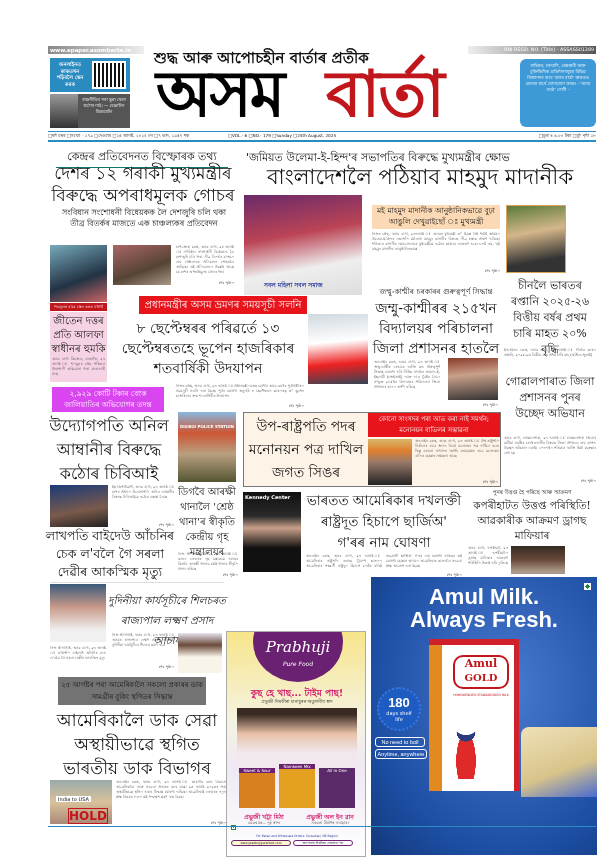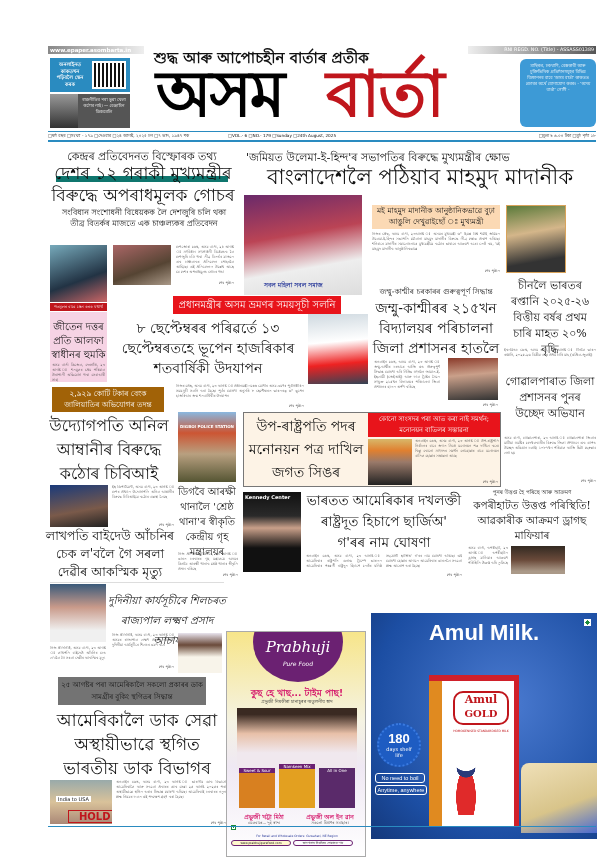--- a/index.html
+++ b/index.html
@@ -37,64 +37,64 @@
 </div>
 
 <div class="abs rule" style="left:48px;top:131px;width:548px;height:1px;"></div>
 <div class="abs" style="left:48px;top:132px;width:548px;height:8px;font-size:4.2px;line-height:8px;">
   <span class="abs" style="left:0;">□ষষ্ঠ বছৰ □সংখ্যা - ১৭৯ □দেওবাৰ □২৪ আগষ্ট, ২০২৫ চন □৭ ভাদ, ১৯৪৭ শক</span>
   <span class="abs" style="left:180px;">□VOL.- 6 □NO.- 179 □Sunday □24th August, 2025</span>
   <span class="abs" style="right:0;">□মূল্য ৳ ৬.০০ টকা □মুঠ পৃষ্ঠা ১৮</span>
 </div>
 <div class="abs rule" style="left:48px;top:140px;width:548px;height:2px;"></div>
 
-<div class="abs" style="left:56px;top:148px;width:172px;font-size:11px;text-align:center;border-bottom:6px solid #0f766e;padding-bottom:9px;">কেন্দ্ৰৰ প্ৰতিবেদনত বিস্ফোৰক তথ্য</div>
+<div class="abs" style="left:56px;top:148px;width:172px;font-size:11px;text-align:center;border-bottom:1px solid #0f766e;padding-bottom:0;">কেন্দ্ৰৰ প্ৰতিবেদনত বিস্ফোৰক তথ্য</div>
 <div class="abs hl" style="left:50px;top:162px;width:186px;font-size:17px;line-height:22px;">দেশৰ ১২ গৰাকী মুখ্যমন্ত্ৰীৰ বিৰুদ্ধে অপৰাধমূলক গোচৰ</div>
 <div class="abs" style="left:56px;top:207px;width:176px;font-size:8px;line-height:11px;text-align:center;">সংবিধান সংশোধনী বিধেয়কক লৈ দেশজুৰি চলি থকা তীব্ৰ বিতৰ্কৰ মাজতে এক চাঞ্চল্যকৰ প্ৰতিবেদন</div>
 <div class="abs photo" style="left:50px;top:245px;width:57px;height:57px;background:linear-gradient(160deg,#7ab,#234 60%,#c66);"></div>
 <div class="abs photo" style="left:113px;top:245px;width:58px;height:40px;background:linear-gradient(160deg,#a66,#543 60%,#a98);"></div>
 <div class="abs tiny" style="left:176px;top:245px;width:58px;height:38px;overflow:hidden;">দেশজোৰা ডেস্ক, অসম বাৰ্তা, ২৪ আগষ্ট ঃ সংবিধান সংশোধনী বিধেয়কক লৈ দেশজুৰি চলি থকা তীব্ৰ বিতৰ্কৰ মাজতে এক চাঞ্চল্যকৰ প্ৰতিবেদন পোহৰলৈ আহিছে। এই প্ৰতিবেদনত উল্লেখ আছে যে দেশৰ অপৰাধমূলক গোচৰ থকা</div>
 <div class="abs contd" style="left:176px;top:280px;width:58px;">শেষ পৃষ্ঠাত</div>
 
 <div class="abs" style="left:246px;top:149px;width:350px;font-size:11px;white-space:nowrap;">'জমিয়ত উলেমা-ই-হিন্দ'ৰ সভাপতিৰ বিৰুদ্ধে মুখ্যমন্ত্ৰীৰ ক্ষোভ</div>
 <div class="abs hl" style="left:242px;top:163px;width:356px;font-size:21px;line-height:28px;white-space:nowrap;">বাংলাদেশলৈ পঠিয়াব মাহমুদ মাদানীক</div>
 <div class="abs photo" style="left:244px;top:195px;width:118px;height:100px;background:linear-gradient(170deg,#6a2a6a,#b45 40%,#eee 70%,#ddd);">
   <div class="abs" style="left:20px;bottom:4px;font-size:6px;color:#2a3a9a;font-weight:bold;">সবল মহিলা সবল সমাজ</div>
 </div>
 <div class="abs" style="left:372px;top:205px;width:128px;height:24px;background:#fbd9b4;font-size:7.5px;line-height:11px;text-align:center;padding:0;">মই মাহমুদ মাদানীক আনুষ্ঠানিকভাৱে বুঢ়া আঙুলি দেখুৱাইছোঁ ঃ মুখ্যমন্ত্ৰী</div>
 <div class="abs photo" style="left:506px;top:205px;width:60px;height:68px;background:linear-gradient(170deg,#5a7a3a,#d4b68a 40%,#333 80%);border:1px solid #d9a35a;"></div>
 <div class="abs tiny" style="left:372px;top:232px;width:128px;height:36px;overflow:hidden;">নিজৰ প্ৰেছ, অসম বাৰ্তা, ২৩আগষ্ট ঃ অসমৰ মুখ্যমন্ত্ৰী ড° হিমন্ত বিশ্ব শৰ্মাই জমিয়ত উলেমা-ই-হিন্দৰ সভাপতি মৌলানা মাহমুদ মাদানীৰ বিৰুদ্ধে তীব্ৰ ক্ষোভ প্ৰকাশ কৰিছে। শনিবাৰে মাদানীৰ সমালোচনাৰে মুখ্যমন্ত্ৰীয়ে কঠোৰ ভাষাৰে আক্ৰমণ কৰে। তেওঁ কয়, 'মই মাহমুদ মাদানীক আনুষ্ঠানিকভাৱে</div>
 <div class="abs contd" style="left:440px;top:268px;width:60px;">শেষ পৃষ্ঠাত</div>
 
-<div class="abs" style="left:139px;top:296px;width:168px;height:18px;background:#e8141b;color:#fff;font-size:10px;line-height:18px;text-align:center;white-space:nowrap;margin-left:34px;">প্ৰধানমন্ত্ৰীৰ অসম ভ্ৰমণৰ সময়সূচী সলনি</div>
+<div class="abs" style="left:139px;top:296px;width:168px;height:18px;background:#e8141b;color:#fff;font-size:10px;line-height:18px;text-align:center;white-space:nowrap;">প্ৰধানমন্ত্ৰীৰ অসম ভ্ৰমণৰ সময়সূচী সলনি</div>
 <div class="abs hl" style="left:110px;top:318px;width:196px;font-size:14px;line-height:20px;">৮ ছেপ্টেম্বৰৰ পৰিৱৰ্তে ১৩ ছেপ্টেম্বৰতহে ভূপেন হাজৰিকাৰ শতবাৰ্ষিকী উদযাপন</div>
 <div class="abs photo" style="left:308px;top:314px;width:60px;height:70px;background:linear-gradient(175deg,#cfd9e0,#fff 40%,#e22 70%,#345);"></div>
 <div class="abs tiny" style="left:176px;top:384px;width:128px;height:24px;overflow:hidden;">নিজৰ প্ৰেছ, অসম বাৰ্তা, ২৩ আগষ্ট ঃ প্ৰধানমন্ত্ৰী নৰেন্দ্ৰ মোদীৰ অসম ভ্ৰমণৰ পূৰ্বনিৰ্ধাৰিত সময়সূচী সলনি কৰা হৈছে। পূৰ্বৰ ঘোষণা অনুসৰি ৮ ছেপ্টেম্বৰত ভাৰতৰত্ন ড° ভূপেন হাজৰিকাৰ জন্ম শতবাৰ্ষিকীৰ উদযাপন</div>
 <div class="abs contd" style="left:250px;top:403px;width:54px;">শেষ পৃষ্ঠাত</div>
 
 <div class="abs" style="left:50px;top:303px;width:57px;height:8px;background:#c0161c;color:#fff;font-size:4px;line-height:8px;text-align:center;overflow:hidden;">শতমূলৰ বাবে স্কেন কৰক যথাৰ্থ</div>
 <div class="abs" style="left:50px;top:312px;width:57px;height:70px;background:#f6d3e4;">
-  <div style="font-family:'DejaVu Serif',serif;font-size:10px;line-height:14px;text-align:center;padding-top:8px;">জীতেন দত্তৰ প্ৰতি আলফা স্বাধীনৰ হুমকি</div>
+  <div style="font-family:'DejaVu Serif',serif;font-size:10px;line-height:14px;text-align:center;padding-top:2px;">জীতেন দত্তৰ প্ৰতি আলফা স্বাধীনৰ হুমকি</div>
   <div class="tiny" style="padding:1px 2px;height:20px;overflow:hidden;">অসম বাৰ্তা ডিজেল, দেৰগাঁও, ২৩ আগষ্ট ঃ শতমূলৰ প্ৰেম পৰিয়াল উৰাপাতী অভিযোগ থকা সেবাকাৰী সাহা</div>
 </div>
 
 <div class="abs" style="left:374px;top:286px;width:124px;font-size:7.5px;text-align:center;white-space:nowrap;">জম্মু-কাশ্মীৰ চৰকাৰৰ গুৰুত্বপূৰ্ণ সিদ্ধান্ত</div>
 <div class="abs hl" style="left:372px;top:298px;width:128px;font-size:14px;line-height:20px;">জম্মু-কাশ্মীৰৰ ২১৫খন বিদ্যালয়ৰ পৰিচালনা জিলা প্ৰশাসনৰ হাতলৈ</div>
 <div class="abs tiny" style="left:374px;top:360px;width:66px;height:44px;overflow:hidden;">অনলাইন ডেস্ক, অসম বাৰ্তা, ২৩ আগষ্ট ঃ জম্মু-কাশ্মীৰ চৰকাৰে আজি এক গুৰুত্বপূৰ্ণ সিদ্ধান্ত ঘোষণা কৰি নিষিদ্ধ সংগঠন জামাত-ই-ইছলামী (জেইআই) আৰু ফাল ট্ৰাষ্টৰ সৈতে সংযুক্ত ২১৫খন বিদ্যালয়ৰ পৰিচালনা জিলা প্ৰশাসনৰ হাতত অৰ্পণ কৰিছে</div>
 <div class="abs photo" style="left:448px;top:358px;width:50px;height:42px;background:linear-gradient(175deg,#8a3a2a,#caa08a 40%,#333);"></div>
 <div class="abs contd" style="left:440px;top:402px;width:58px;">শেষ পৃষ্ঠাত</div>
 
 <div class="abs hl" style="left:504px;top:278px;width:92px;font-size:11px;line-height:16px;">চীনলৈ ভাৰতৰ ৰপ্তানি ২০২৫-২৬ বিত্তীয় বৰ্ষৰ প্ৰথম চাৰি মাহত ২০% বৃদ্ধি</div>
 <div class="abs tiny" style="left:504px;top:348px;width:92px;height:24px;overflow:hidden;">ইকনমিকচ ডেস্ক, অসম বাৰ্তা, ২৩ আগষ্ট ঃ চীনলৈ ভাৰত ৰপ্তানি, ২০২৫-২৬ বিত্তীয় বৰ্ষৰ প্ৰথম চাৰি মাহ (এপ্ৰিল-জুলাই)</div>
 
 <div class="abs hl" style="left:504px;top:374px;width:92px;font-size:11px;line-height:16px;">গোৱালপাৰাত জিলা প্ৰশাসনৰ পুনৰ উচ্ছেদ অভিযান</div>
 <div class="abs tiny" style="left:504px;top:436px;width:92px;height:44px;overflow:hidden;">অসম বাৰ্তা, গোৱালপাৰা, ২৩ আগষ্ট ঃ গোৱালপাৰা জিলাৰ মাটিয়া সমষ্টিৰ বেদখলকাৰীৰ বিৰুদ্ধে জিলা প্ৰশাসনে এক ব্যাপক উচ্ছেদ অভিযান চলাই। ১০৮৭খন পৰিয়াল আজি ভিটা হেৰুৱাব লগা হয়</div>
 <div class="abs contd" style="left:550px;top:478px;width:46px;">শেষ পৃষ্ঠাত</div>
 
-<div class="abs" style="left:52px;top:387px;width:112px;height:25px;background:#a16207;color:#fff;font-size:7.5px;line-height:11px;text-align:center;padding-top:1px;">২,৯২৯ কোটি টকাৰ বেংক জালিয়াতিৰ অভিযোগৰ তদন্ত</div>
+<div class="abs" style="left:52px;top:387px;width:112px;height:25px;background:#d946ef;color:#fff;font-size:7.5px;line-height:11px;text-align:center;padding-top:1px;">২,৯২৯ কোটি টকাৰ বেংক জালিয়াতিৰ অভিযোগৰ তদন্ত</div>
 <div class="abs hl" style="left:46px;top:414px;width:126px;font-size:16px;line-height:24px;">উদ্যোগপতি অনিল আম্বানীৰ বিৰুদ্ধে কঠোৰ চিবিআই</div>
 <div class="abs photo" style="left:50px;top:485px;width:58px;height:42px;background:linear-gradient(170deg,#1a3a7a,#7a5a4a 60%,#222);"></div>
 <div class="abs tiny" style="left:112px;top:485px;width:62px;height:38px;overflow:hidden;">ইছ ডিপাৰ্টমেণ্ট, অসম বাৰ্তা, ২৩ আগষ্ট ঃ দেশৰ প্ৰখ্যাত উদ্যোগপতি অনিল আম্বানীৰ বিৰুদ্ধে চিবিআইয়ে কঠোৰ ব্যৱস্থা লৈছে</div>
 <div class="abs contd" style="left:130px;top:522px;width:44px;">শেষ পৃষ্ঠাত</div>
 
 <div class="abs photo" style="left:178px;top:412px;width:58px;height:70px;background:linear-gradient(180deg,#8ab8e0,#c53 30%,#b8a080 60%,#553);">
   <div style="margin-top:12px;font-size:4px;color:#fff;font-weight:bold;text-align:center;">DIGBOI POLICE STATION</div>
 </div>
 <div class="abs hl" style="left:176px;top:484px;width:62px;font-size:10px;line-height:15px;">ডিগবৈ আৰক্ষী থানালৈ 'শ্ৰেষ্ঠ থানা'ৰ স্বীকৃতি কেন্দ্ৰীয় গৃহ মন্ত্ৰালয়ৰ</div>
 <div class="abs tiny" style="left:178px;top:552px;width:60px;height:22px;overflow:hidden;">নিজ প্ৰতিনিধি, ডিগবৈ, ২৩ আগষ্ট ঃ ভাৰত চৰকাৰৰ গৃহ মন্ত্ৰালয়ে অসমৰ ডিগবৈ আৰক্ষী থানাক শ্ৰেষ্ঠ থানাৰ স্বীকৃতি প্ৰদান কৰিছে</div>
@@ -128,21 +128,21 @@
 <div class="abs hl" style="left:108px;top:590px;width:118px;font-size:10.5px;line-height:20px;font-style:italic;">দুদিনীয়া কাৰ্যসূচীৰে শিলচৰত ৰাজ্যপাল লক্ষ্মণ প্ৰসাদ আচাৰ্য</div>
 <div class="abs tiny" style="left:112px;top:633px;width:62px;height:26px;overflow:hidden;">নিজ প্ৰতিনিধি, অসম বাৰ্তা, ২৩ আগষ্ট ঃ অসমৰ ৰাজ্যপাল লক্ষ্মণ প্ৰসাদ আচাৰ্যই দুদিনীয়া কাৰ্যসূচীৰে শিলচৰ ভ্ৰমণ কৰে</div>
 <div class="abs photo" style="left:178px;top:633px;width:44px;height:40px;background:linear-gradient(180deg,#e8e4ee,#6a4a3a 30%,#f8f4ea 60%);"></div>
 <div class="abs tiny" style="left:50px;top:646px;width:56px;height:18px;overflow:hidden;">নিজ প্ৰতিনিধি, অসম বাৰ্তা, ২৩ আগষ্ট ঃ লাখপতি বাইদেউ আঁচনিৰ চেক ল'বলৈ গৈ সৰলা দেৱীৰ আকস্মিক মৃত্যু</div>
 <div class="abs contd" style="left:140px;top:664px;width:34px;">শেষ পৃষ্ঠাত</div>
 
 <div class="abs" style="left:58px;top:677px;width:148px;height:28px;background:#737373;font-size:7px;line-height:12px;text-align:center;padding-top:2px;">২৫ আগষ্টৰ পৰা আমেৰিকালৈ সকলো প্ৰকাৰৰ ডাক সামগ্ৰীৰ বুকিং স্থগিতৰ সিদ্ধান্ত</div>
 <div class="abs hl" style="left:48px;top:708px;width:178px;font-size:17px;line-height:24px;">আমেৰিকালৈ ডাক সেৱা অস্থায়ীভাৱে স্থগিত ভাৰতীয় ডাক বিভাগৰ</div>
 <div class="abs photo" style="left:50px;top:780px;width:62px;height:44px;background:linear-gradient(180deg,#9aa,#d9c29a 50%,#a87);">
   <div style="margin-top:16px;margin-left:6px;background:#fff;font-size:5px;display:inline-block;padding:0 2px;">India to USA</div>
-  <div style="margin-left:18px;font-size:10px;color:#c0161c;font-weight:bold;border:1px solid #c0161c;display:inline-block;padding:0 10px;">HOLD</div>
+  <div style="margin-left:18px;font-size:12px;color:#c0161c;font-weight:bold;border:1px solid #c0161c;display:inline-block;padding:0 0;">HOLD</div>
 </div>
 <div class="abs tiny" style="left:116px;top:780px;width:110px;height:40px;overflow:hidden;">অনলাইন ডেস্ক, অসম বাৰ্তা, ২৩ আগষ্ট ঃ ভাৰতীয় ডাক বিভাগে আমেৰিকালৈ আৰু সকলো প্ৰকাৰৰ ডাক সেৱা ২৫ আগষ্ট ২০২৫ৰ পৰা অস্থায়ীভাৱে স্থগিত কৰাৰ সিদ্ধান্ত ঘোষণা কৰিছে। আমেৰিকাই চৰকাৰৰ নতুন শুল্ক নিয়মৰ ফলত এই পদক্ষেপ গ্ৰহণ কৰা হৈছে।</div>
 <div class="abs contd" style="left:176px;top:820px;width:50px;">শেষ পৃষ্ঠাত</div>
 
 <div class="abs" style="left:226px;top:583px;width:140px;height:226px;border:1px solid #aaa;background:linear-gradient(180deg,#f7e58a 0%,#f5f3e3 40%,#efe8f3 60%,#fff 100%);overflow:hidden;margin-top:48px;">
   <div class="abs" style="left:26px;top:-30px;width:90px;height:80px;border-radius:50%;background:#6b2172;"></div>
   <div class="abs" style="left:34px;top:6px;width:74px;text-align:center;font-family:'DejaVu Serif',serif;font-style:italic;color:#fff;font-size:15px;">Prabhuji</div>
   <div class="abs" style="left:34px;top:28px;width:74px;text-align:center;color:#fff;font-style:italic;font-size:6px;">Pure Food</div>
   <div class="abs" style="left:0;top:54px;width:140px;text-align:center;color:#d4186c;font-size:9px;font-weight:bold;">কুছ হে খাছ... টাইম পাছ!</div>
   <div class="abs" style="left:0;top:67px;width:140px;text-align:center;color:#333;font-size:4.5px;">প্ৰভুজী নিমকীৰা চানাচুৰৰ অতুলনীয় স্বাদ</div>
@@ -159,23 +159,24 @@
   <div class="abs" style="left:6px;top:180px;width:62px;color:#d4186c;font-size:6px;text-align:center;font-weight:bold;">প্ৰভুজী খট্টা মিঠা</div>
   <div class="abs" style="left:6px;top:188px;width:62px;color:#333;font-size:4px;text-align:center;">একেবাৰে... দুই স্বাদ।</div>
   <div class="abs" style="left:72px;top:180px;width:62px;color:#d4186c;font-size:6px;text-align:center;font-weight:bold;">প্ৰভুজী অল ইন ৱান</div>
   <div class="abs" style="left:72px;top:188px;width:62px;color:#333;font-size:4px;text-align:center;">সকলো মিশ্ৰণৰ সমাহাৰ।</div>
   <div class="abs" style="left:4px;top:193px;width:5px;height:5px;border:1px solid #1a8a3a;background:radial-gradient(circle,#1a8a3a 40%,#fff 45%);"></div>
   <div class="abs" style="left:0;top:202px;width:140px;text-align:center;font-size:3px;color:#2a3a9a;">For Retail and Wholesale Orders: Guwahati, NE Region</div>
   <div class="abs" style="left:4px;top:208px;width:60px;height:6px;border:1px solid #6b2172;border-radius:3px;font-size:3px;line-height:4px;text-align:center;background:#fff8cc;">www.prabhujipurefood.com</div>
   <div class="abs" style="left:66px;top:208px;width:60px;height:6px;border:1px solid #6b2172;border-radius:3px;font-size:3px;line-height:4px;text-align:center;">আপোনাৰ নিকটতম দোকানত পাব</div>
 </div>
 
-<div class="abs" style="left:371px;top:613px;width:226px;height:226px;background:radial-gradient(ellipse at 60% 40%,#4a7ad0,#1c4ea3 70%,#14387a);overflow:hidden;">
+<div class="abs" style="left:371px;top:577px;width:226px;height:278px;background:radial-gradient(ellipse at 60% 40%,#4a7ad0,#1c4ea3 70%,#14387a);overflow:hidden;">
   <div class="abs" style="right:6px;top:6px;width:7px;height:7px;background:radial-gradient(circle,#1a8a3a 40%,#fff 45%);"></div>
   <div class="abs" style="left:0;top:8px;width:226px;text-align:center;color:#fff;font-family:'Liberation Sans',sans-serif;font-weight:bold;font-size:22px;line-height:24px;">Amul Milk.</div>
+  <div class="abs" style="left:0;top:31px;width:226px;text-align:center;color:#fff;font-family:'Liberation Sans',sans-serif;font-weight:bold;font-size:22px;line-height:24px;">Always Fresh.</div>
   <div class="abs" style="left:6px;top:110px;width:44px;height:44px;border-radius:50%;background:#1e5cc2;border:2px dotted #3a7ae0;text-align:center;color:#fff;">
     <div style="font-weight:bold;font-size:13px;line-height:15px;margin-top:6px;font-family:'Liberation Sans',sans-serif;">180</div>
     <div style="font-size:5px;line-height:6px;padding:0 6px;">days shelf life</div>
   </div>
   <div class="abs" style="left:4px;top:160px;width:50px;height:10px;border:1px solid #fff;border-radius:3px;color:#fff;font-size:5.5px;line-height:8px;text-align:center;font-family:'Liberation Sans',sans-serif;">No need to boil</div>
   <div class="abs" style="left:4px;top:172px;width:52px;height:10px;border:1px solid #fff;border-radius:3px;color:#fff;font-size:5.5px;line-height:8px;text-align:center;font-family:'Liberation Sans',sans-serif;">Anytime, anywhere</div>
   <div class="abs" style="left:58px;top:62px;width:90px;height:152px;background:linear-gradient(90deg,#e08a20 0 14%,#fff 14% 94%,#d0202a 94%);border-top:6px solid #d0202a;">
     <div class="abs" style="left:24px;top:10px;width:56px;height:34px;border:2px solid #c0161c;border-radius:10px;text-align:center;">
       <div style="color:#c0161c;font-family:'DejaVu Serif',serif;font-weight:bold;font-size:11px;line-height:14px;">Amul</div>
       <div style="color:#c0161c;font-family:'DejaVu Serif',serif;font-weight:bold;font-size:10px;line-height:14px;">GOLD</div>

